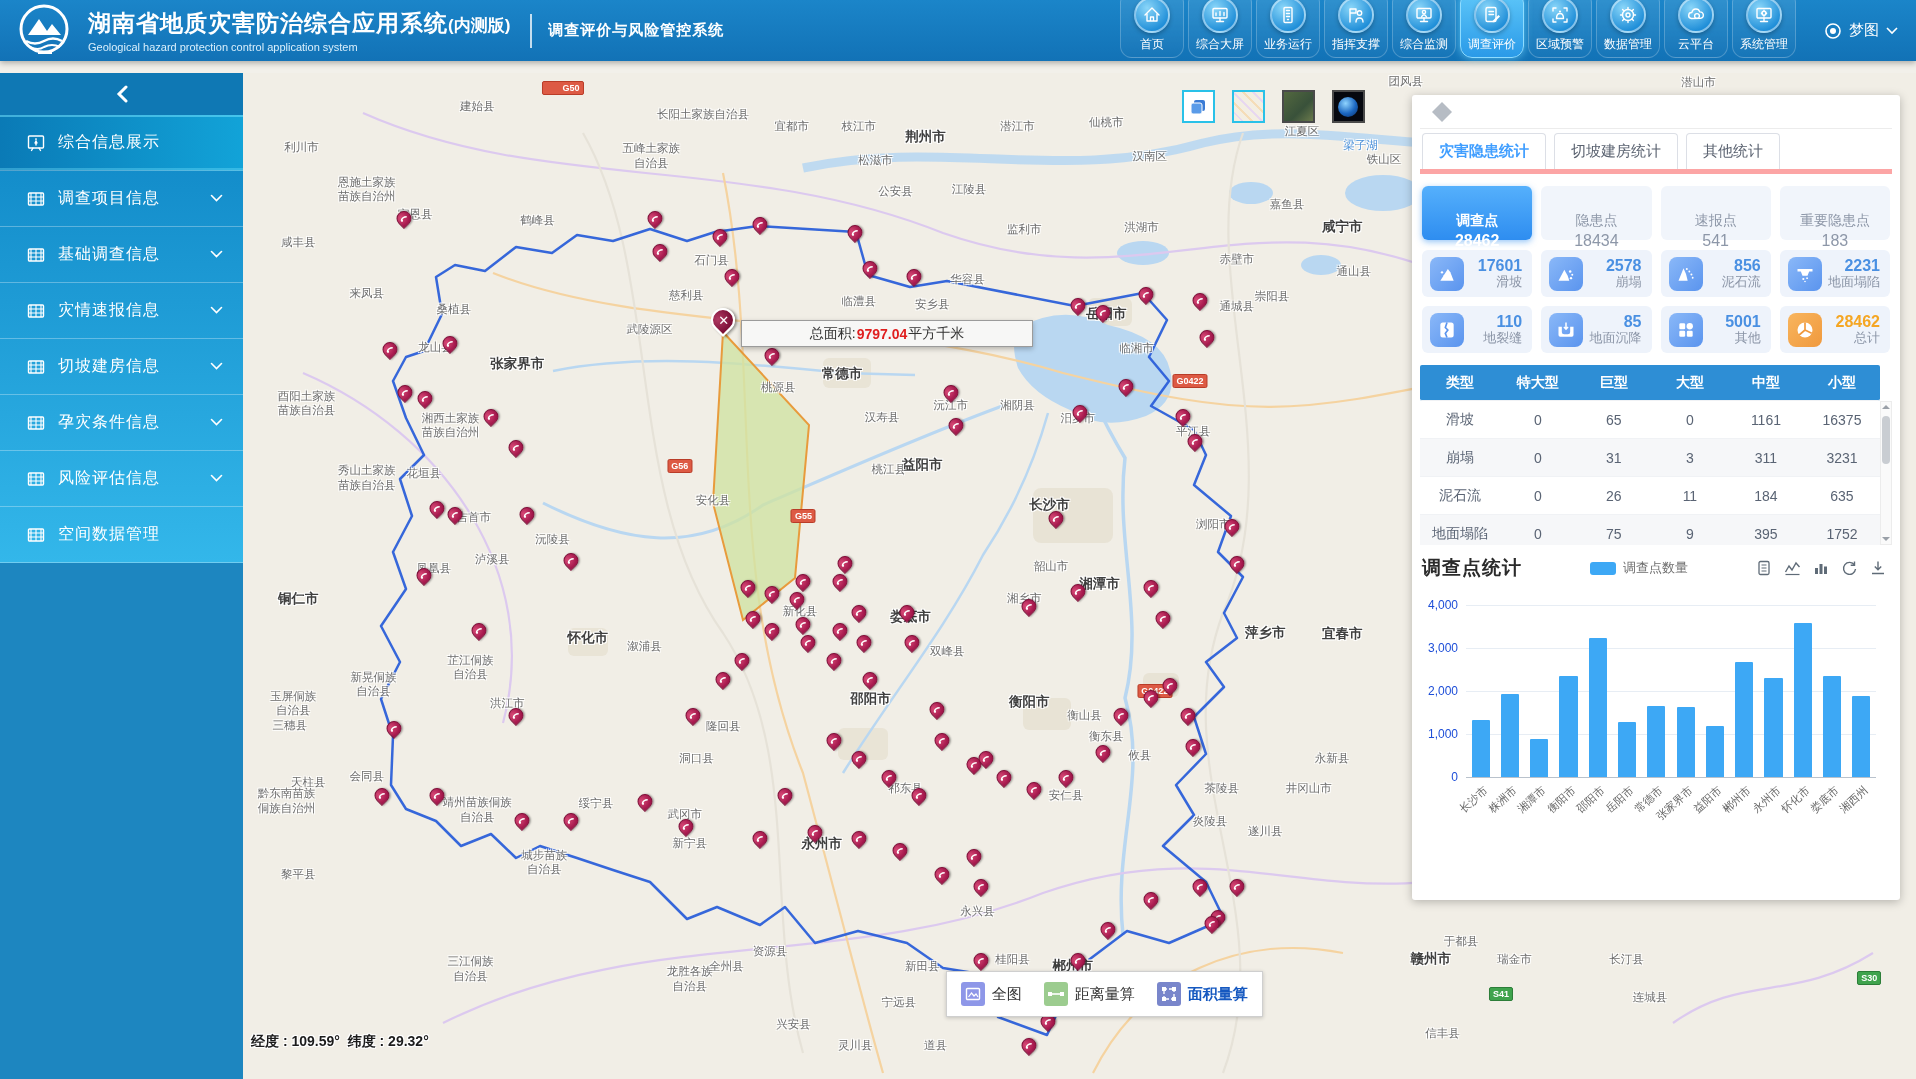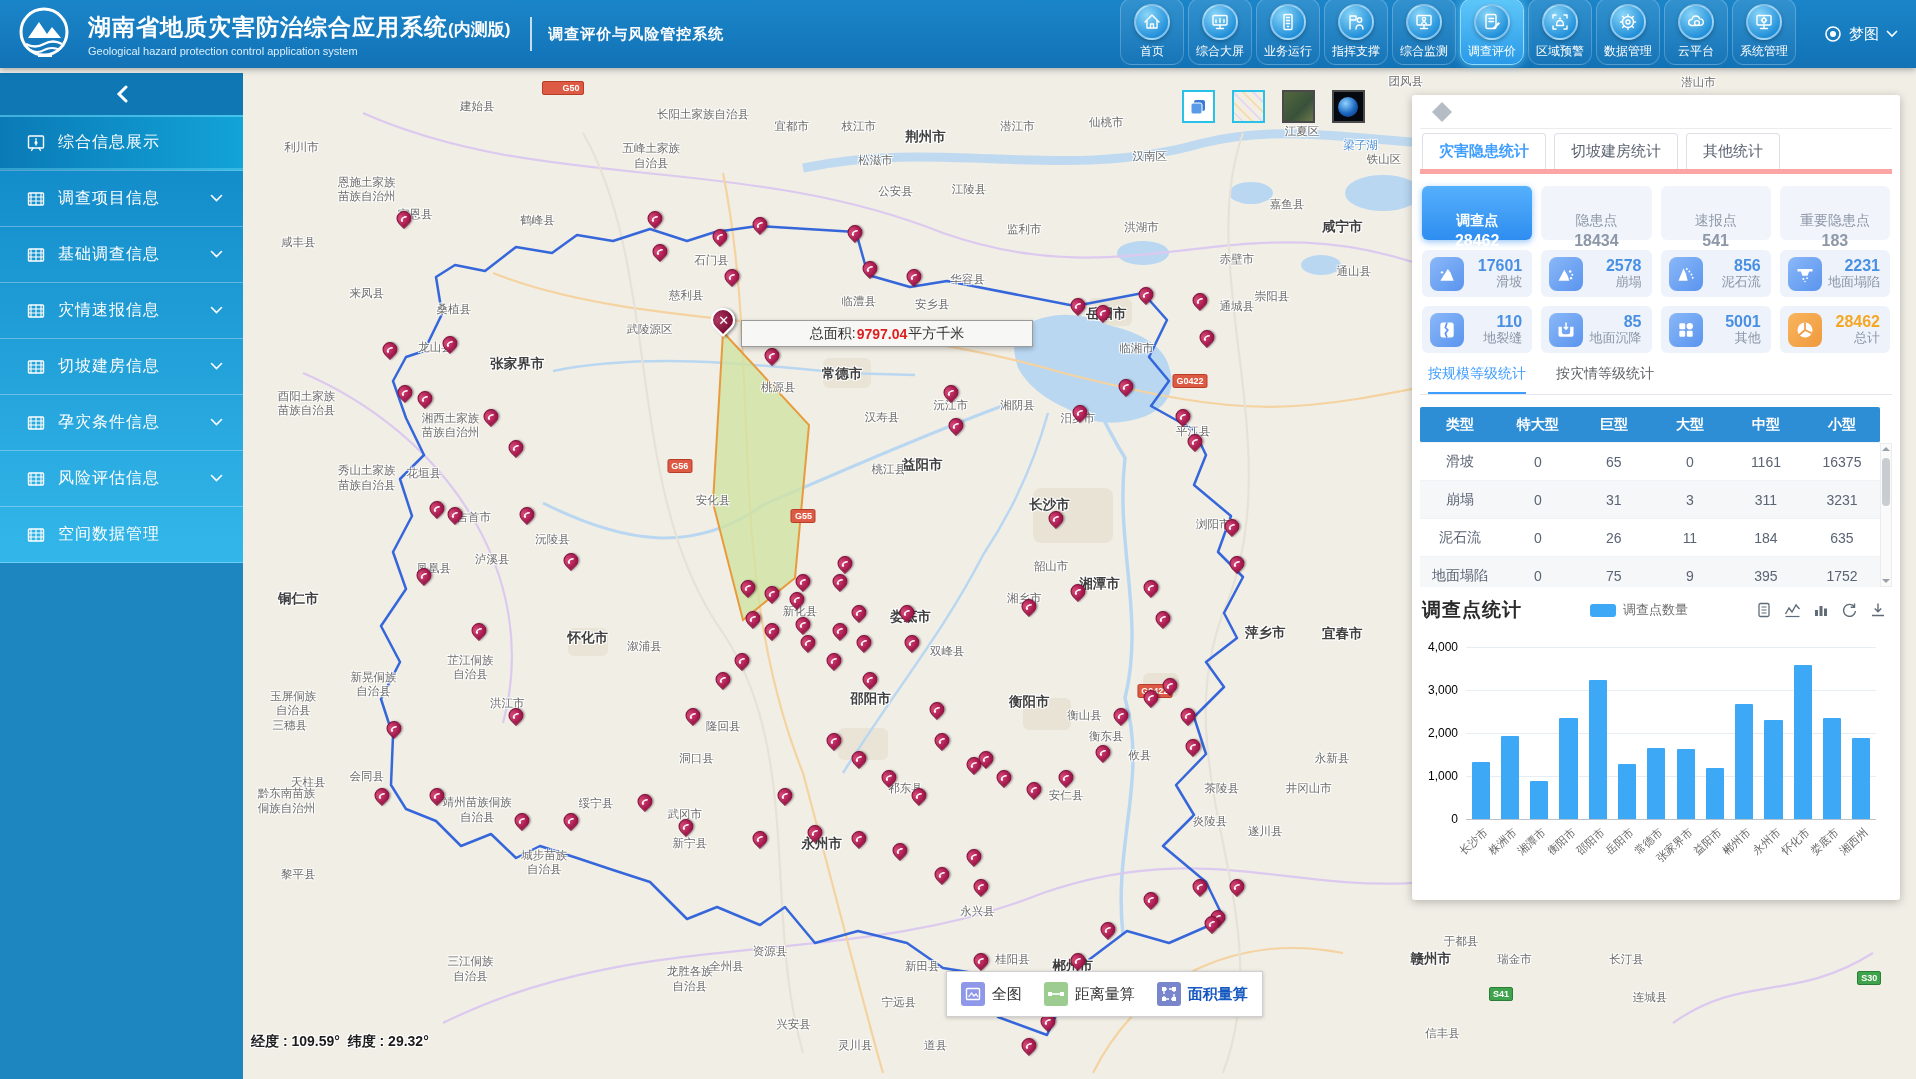--- a/index.html
+++ b/index.html
@@ -1,20 +1,20 @@
 <!DOCTYPE html>
 <html><head>
 <meta charset="utf-8">
 <style>
   * { margin:0; padding:0; box-sizing:border-box; }
   body { font-family:"Liberation Sans","DejaVu Sans",sans-serif; background:#000; }
   .app { position:relative; width:1916px; height:1079px; overflow:hidden; background:#f2f0ea; }
 
   
-  .topbar { position:absolute; left:0; top:0; width:100%; height:68px;
+  .topbar { position:absolute; left:0; top:0; width:100%; height:61px;
     background:linear-gradient(180deg,#1b85c9,#1272b6); display:flex; align-items:center; z-index:50;
     box-shadow:0 2px 6px rgba(0,0,0,.3); }
   .logo { width:64px; height:56px; margin:0 10px 0 14px; flex:none; }
   .title-block { display:flex; flex-direction:column; justify-content:center; }
   .title-line { display:flex; align-items:baseline; color:#fff; }
   .app-title { font-size:23px; font-weight:bold; letter-spacing:1px; }
   .app-title-tag { font-size:17px; font-weight:bold; }
   .app-subtitle { font-size:11px; color:#d9effc; margin-top:2px; }
   .v-divider { width:2px; height:34px; background:rgba(255,255,255,.75); margin:0 16px 0 20px; }
   .system-name { color:#fff; font-size:15px; font-weight:bold; letter-spacing:1px; }
@@ -99,21 +99,21 @@
   .select-box span { flex:1; text-align:center; }
   .tabs-row { display:flex; border-bottom:5px solid #fca5a5; padding:4px 0 0 2px; }
   .tab { padding:0 16px; height:36px; line-height:34px; border:1px solid #dcdfe6; border-bottom:none;
     background:#fff; font-size:15px; color:#5a6270; margin-right:8px; cursor:pointer;
     border-radius:4px 4px 0 0; }
   .tab.active { color:#409eff; font-weight:bold; }
   .stat-cards { display:flex; gap:9px; padding:12px 2px 0; }
   .stat-card { flex:1; height:54px; border-radius:6px; background:#f1f5fb; display:flex;
     flex-direction:column; align-items:center; justify-content:center; cursor:pointer; }
   .stat-card .sc-label { font-size:14px; color:#8d97a8;margin-top:36px; }
-  .stat-card .sc-value { font-size:16px; color:#8d97a8; margin-top:2px;font-weight:bold; }
+  .stat-card .sc-value { font-size:16px; color:#8d97a8; margin-top:2px; }
   .stat-card.active { background:linear-gradient(180deg,#55b0fc,#2e8df0); box-shadow:0 2px 6px rgba(46,141,240,.5); }
   .stat-card.active .sc-label, .stat-card.active .sc-value { color:#fff; font-weight:bold; }
   .hazard-grid { display:grid; grid-template-columns:repeat(4,1fr); gap:9px; padding:10px 2px 0; }
   .hz-cell { height:47px; background:#eef3fb; border-radius:6px; display:flex; align-items:center;
     padding:0 10px 0 8px; }
   .hz-icon { width:34px; height:34px; border-radius:8px; flex:none;
     background:linear-gradient(135deg,#8ab8f8,#5a94ee); display:flex; align-items:center; justify-content:center; }
   .hz-cell.orange .hz-icon { background:linear-gradient(135deg,#f8b55e,#f0993d); }
   .hz-text { margin-left:auto; text-align:right; line-height:1.15; }
   .hz-value { font-size:16px; font-weight:bold; color:#4a90e2; }
@@ -140,21 +140,21 @@
   .chart-title { font-size:19px; font-weight:bold; color:#2b2b2b; letter-spacing:1px; }
   .legend { display:flex; align-items:center; gap:7px; margin:0 auto; }
   .legend-swatch { width:26px; height:13px; border-radius:3px; background:#3da8f5; }
   .legend-label { font-size:13px; color:#6e6e6e; }
   .chart-tools { display:flex; gap:12px; align-items:center; margin-right:4px; }
   .chart-tools .tool { cursor:pointer; display:flex; }
   .chart-area { position:relative; height:250px; margin-top:6px; }
   .chart-plot { position:absolute; left:46px; right:16px; top:18px; height:172px; }
   .gridline { position:absolute; left:0; right:0; height:1px; background:#e7edf4; }
   .gridline.zero { background:#b9c2cc; }
-  .ytick { position:absolute; right:calc(100% + 8px); transform:translateY(-50%); font-size:12px; color:#000000; white-space:nowrap; }
+  .ytick { position:absolute; right:calc(100% + 8px); transform:translateY(-50%); font-size:12px; color:#1d4ed8; white-space:nowrap; }
   .bar { position:absolute; bottom:0; background:#3da8f5; border-radius:1px 1px 0 0; cursor:pointer; }
   .xlabel { position:absolute; top:178px; width:76px; text-align:right; font-size:11px; color:#666;
     transform:rotate(-42deg); transform-origin:100% 0; white-space:nowrap; }
 </style>
 </head>
 <body>
 
 <div class="app">
 
   <div class="topbar">
@@ -1613,24 +1613,20 @@
               <circle cx="12" cy="12" r="9" fill="#fff"></circle>
               <path d="M12 12 L12 3 M12 12 L20 16 M12 12 L5 18" stroke="#f0993d" stroke-width="2"></path>
             </svg>
           </div>
     <div class="hz-text">
             <div class="hz-value">28462</div>
             <div class="hz-label">总计</div>
           </div>
         </div>
       </div>
-    <div class="subtabs" id="subtabs">
-        <div class="subtab active">按规模等级统计</div>
-        <div class="subtab">按灾情等级统计</div>
-      </div>
     <div class="table-wrap">
       <div class="g-table" id="g-table">
           <div class="g-row head">
             <div class="g-cell">类型</div>
             <div class="g-cell">特大型</div>
             <div class="g-cell">巨型</div>
             <div class="g-cell">大型</div>
             <div class="g-cell">中型</div>
             <div class="g-cell">小型</div>
           </div>

